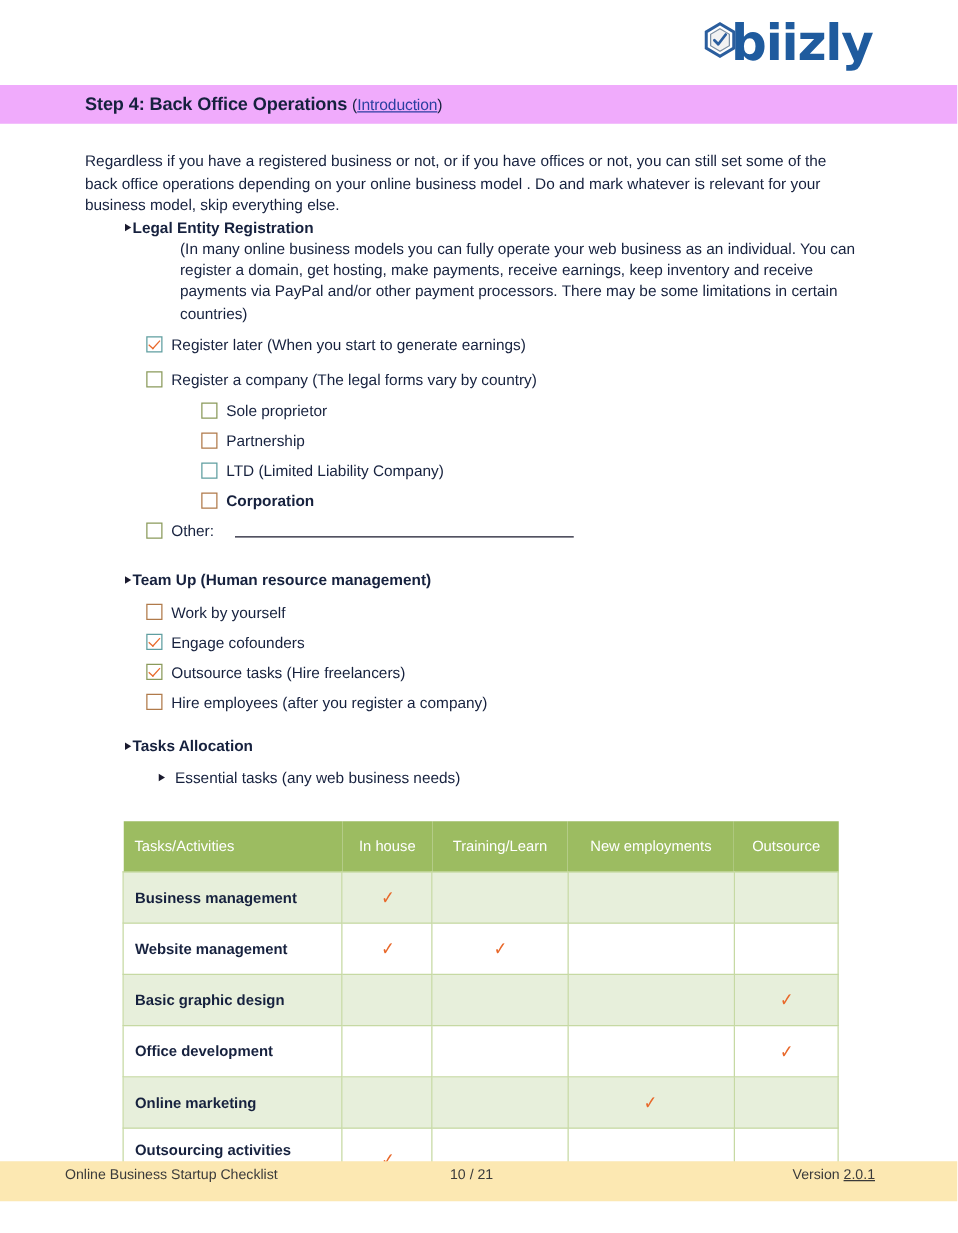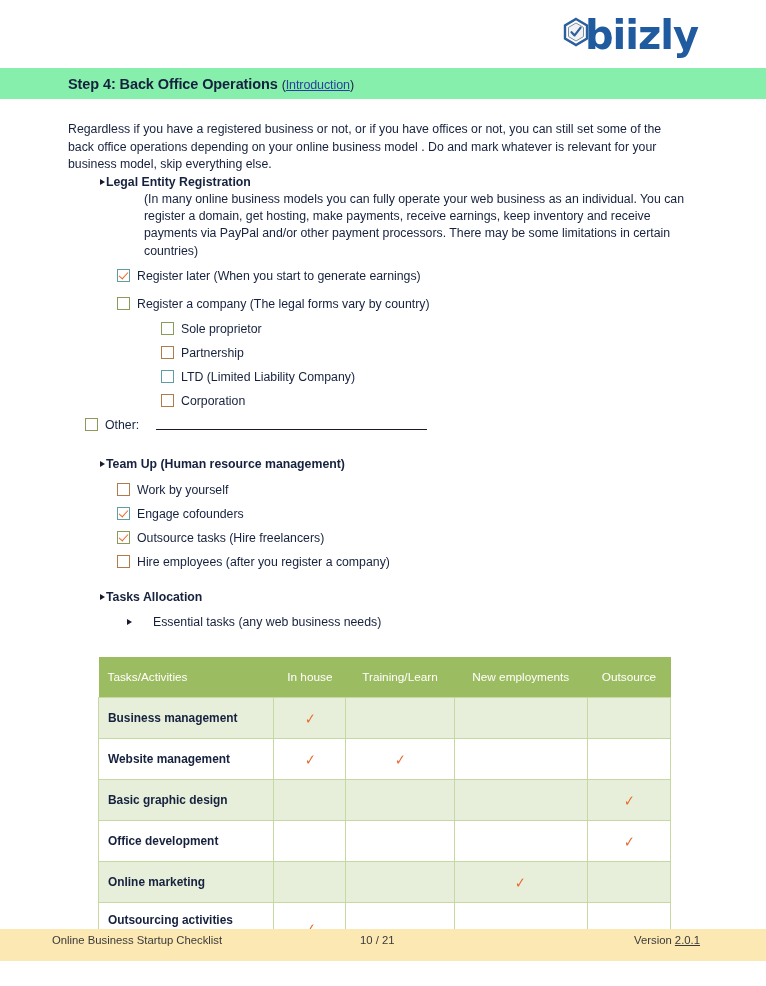--- a/index.html
+++ b/index.html
@@ -47,21 +47,21 @@
     font-family: "DejaVu Sans", sans-serif;
   }
 
   
   .section-bar {
     position: absolute;
     top: 68px;
     left: 0;
     width: 766px;
     height: 31px;
-    background: #86efac;
+    background: #f0abfc;
     display: flex;
     align-items: center;
   }
   .section-title {
     margin-left: 68px;
     font-size: 14.5px;
     font-weight: bold;
     color: #16213e;
     letter-spacing: -0.1px;
   }
@@ -111,21 +111,21 @@
     border-bottom: 3.6px solid transparent;
     display: inline-block;
   }
 
   .sub-heading {
     font-size: 12.3px;
     color: #16213e;
     margin-left: 127px;
     display: flex;
     align-items: center;
-    gap: 21px;
+    gap: 8px;
   }
 
   
   .cb-row {
     display: flex;
     align-items: flex-start;
     font-size: 12.3px;
     color: #16213e;
     line-height: 16px;
   }
@@ -298,25 +298,25 @@
     <span class="cb-label">Sole proprietor</span>
   </div>
   <div class="cb-row" style="margin-left:161px; margin-top:8px;">
     <span class="cbox v3"></span>
     <span class="cb-label">Partnership</span>
   </div>
   <div class="cb-row" style="margin-left:161px; margin-top:8px;">
     <span class="cbox"></span>
     <span class="cb-label">LTD (Limited Liability Company)</span>
   </div>
-  <div class="cb-row" style="margin-left:161px; margin-top:8px;">
+  <div class="cb-row" style="margin-left:161px; margin-top:8px;font-weight:bold;">
     <span class="cbox v3"></span>
     <span class="cb-label">Corporation</span>
   </div>
-  <div class="cb-row" style="margin-left:85px; margin-top:8px;">
+  <div class="cb-row" style="margin-left:117px; margin-top:8px;">
     <span class="cbox v2"></span>
     <span class="cb-label">Other:</span>
     <span class="blank-rule"></span>
   </div>
 
   <div class="group-heading" style="margin-top:24px;">
     <span class="tri"></span>
     <span>Team Up (Human resource management)</span>
   </div>
 

